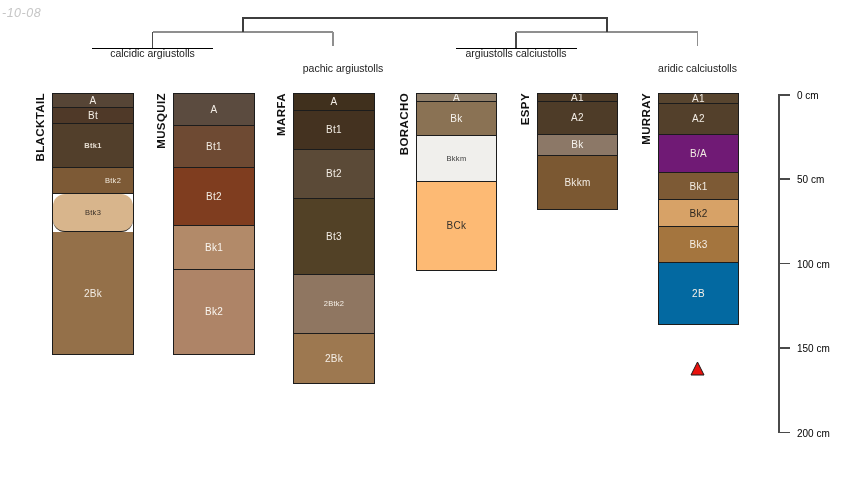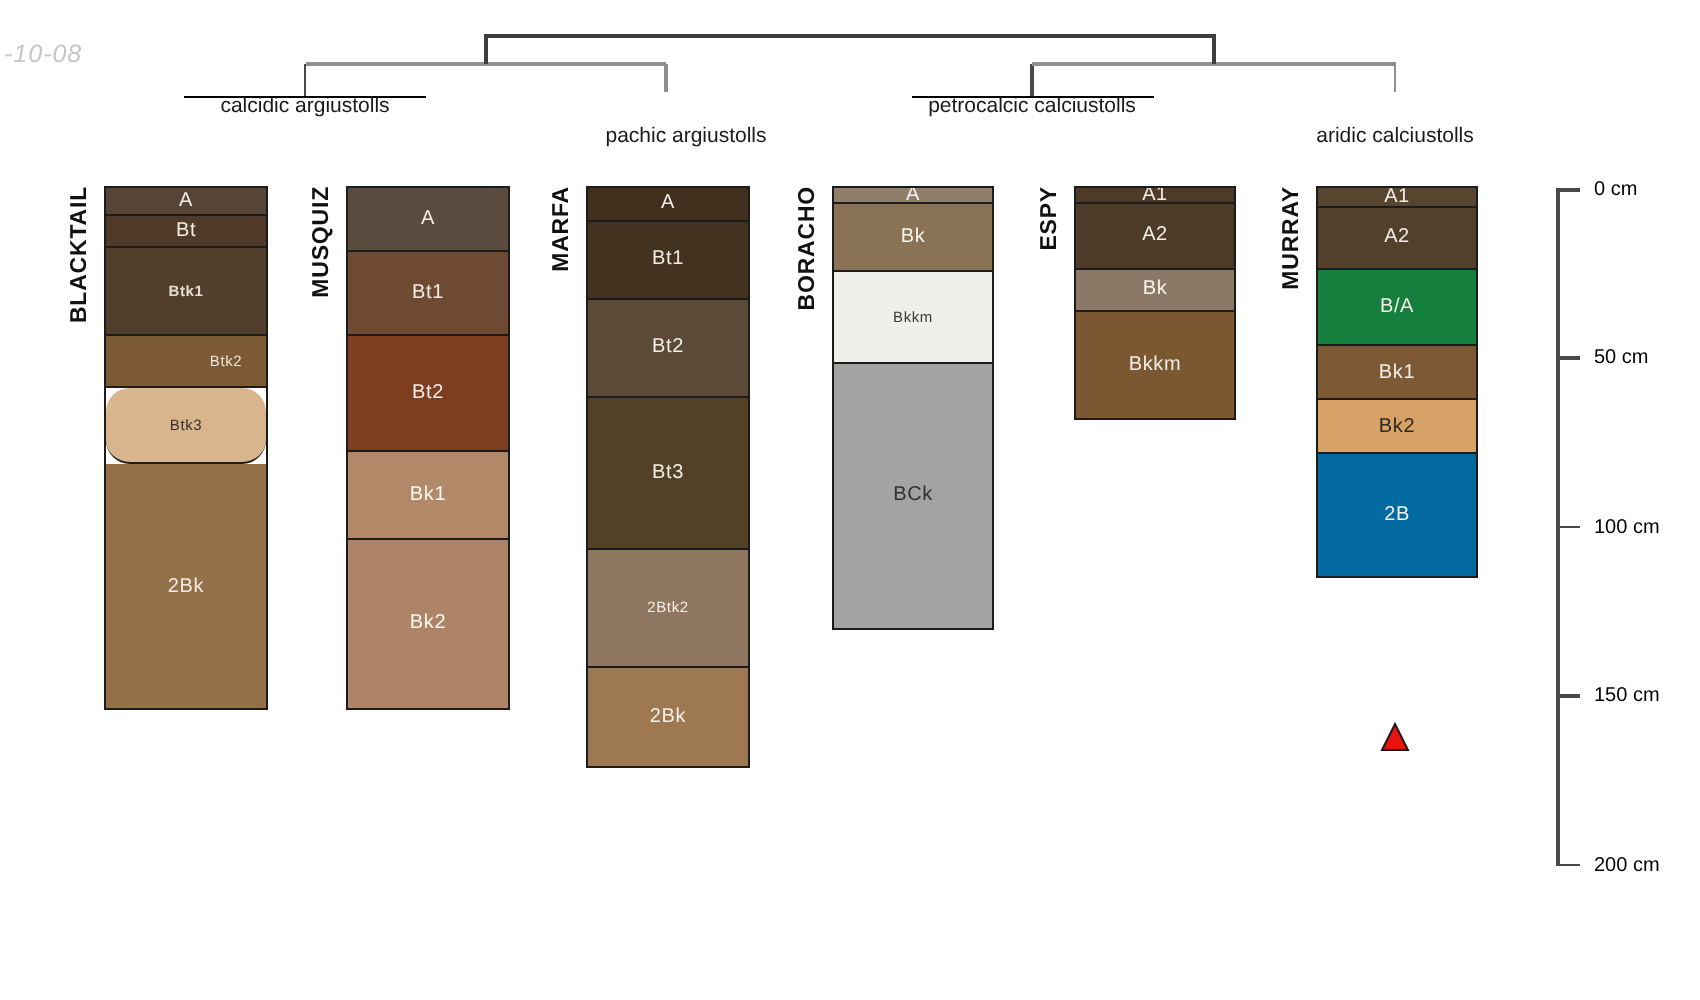--- a/index.html
+++ b/index.html
@@ -2,21 +2,21 @@
 <html><head>
 <meta charset="utf-8">
 <style>
   html,body { margin:0; padding:0; background:#fff; }
   .canvas {
     position:relative; width:850px; height:500px; background:#ffffff;
     font-family:"Liberation Sans", sans-serif; overflow:hidden;
   }
   .watermark {
     position:absolute; left:2px; top:6px; font-size:12.5px; font-style:italic;
-    color:#c6c6c6; letter-spacing:0.5px;margin-top:14px;
+    color:#c6c6c6; letter-spacing:0.5px;
   }
   .seg { position:absolute; }
   .clade-label {
     position:absolute; transform:translateX(-50%); white-space:nowrap;
     font-size:10.5px; color:#1a1a1a;
   }
   .col {
     position:absolute; border:1px solid #1c1c1c; box-sizing:content-box;
     background:#fff;
   }
@@ -44,21 +44,21 @@
 <div class="canvas">
   <div class="watermark">-10-08</div>
   <div id="dendrogram">
       <div class="seg" style="left: 92px; top: 48px; width: 121px; height: 1.4px; background: rgb(0, 0, 0);"></div>
       <div class="seg" style="left: 151.75px; top: 31.5px; width: 1.5px; height: 16.5px; background: rgb(74, 74, 74);"></div>
       <div class="clade-label" style="left: 152.5px; top: 47px;">calcidic argiustolls</div>
       <div class="seg" style="left: 332.25px; top: 31.5px; width: 1.5px; height: 14.5px; background: rgb(143, 143, 143);"></div>
       <div class="clade-label" style="left: 333px; top: 61.5px; padding-left: 20px;">pachic argiustolls</div>
       <div class="seg" style="left: 455.5px; top: 48px; width: 121px; height: 1.4px; background: rgb(0, 0, 0);"></div>
       <div class="seg" style="left: 515.25px; top: 31.5px; width: 1.5px; height: 16.5px; background: rgb(74, 74, 74);"></div>
-      <div class="clade-label" style="left: 516px; top: 46.5px;">petrocalcic calciustolls</div>
+      <div class="clade-label" style="left: 516px; top: 46.5px;">argiustolls calciustolls</div>
       <div class="seg" style="left: 696.75px; top: 31.5px; width: 1.5px; height: 14.5px; background: rgb(143, 143, 143);"></div>
       <div class="clade-label" style="left: 697.5px; top: 62px;">aridic calciustolls</div>
       <div class="seg" style="left: 152.5px; top: 30.5px; width: 180.5px; height: 2px; background: rgb(143, 143, 143);"></div>
       <div class="seg" style="left: 242px; top: 17px; width: 1.5px; height: 14.5px; background: rgb(62, 62, 62);"></div>
       <div class="seg" style="left: 516px; top: 30.5px; width: 181.5px; height: 2px; background: rgb(143, 143, 143);"></div>
       <div class="seg" style="left: 606px; top: 17px; width: 1.5px; height: 14.5px; background: rgb(62, 62, 62);"></div>
       <div class="seg" style="left: 242.75px; top: 17px; width: 364px; height: 1.5px; background: rgb(62, 62, 62);"></div>
     </div>
   <div id="profiles">
       <div class="col" style="left: 52px; top: 93px; width: 80px;">
@@ -124,21 +124,21 @@
       <div class="col" style="left: 416px; top: 93px; width: 79px;">
         <div class="hz divider" style="height: 8.4425px; background: rgb(143, 126, 105); color: rgb(247, 244, 239);">
           <span>A</span>
         </div>
         <div class="hz divider" style="height: 33.77px; background: rgb(138, 114, 84); color: rgb(247, 244, 239);">
           <span>Bk</span>
         </div>
         <div class="hz small divider" style="height: 45.5895px; background: rgb(240, 239, 236); color: rgb(58, 58, 58);">
           <span>Bkkm</span>
         </div>
-        <div class="hz" style="height: 132px; background: #a3a3a3; color: rgb(51, 48, 44);">
+        <div class="hz" style="height: 88px; background: #fdba74; color: rgb(51, 48, 44);">
           <span>BCk</span>
         </div>
       </div>
       <div class="series-label" style="left: 398px; top: 173px;">BORACHO</div>
       <div class="col" style="left: 537px; top: 93px; width: 79px;">
         <div class="hz divider" style="height: 8.4425px; background: rgb(77, 59, 39); color: rgb(242, 236, 228);">
           <span>A1</span>
         </div>
         <div class="hz divider" style="height: 32.0815px; background: rgb(78, 60, 40); color: rgb(242, 236, 228);">
           <span>A2</span>
@@ -151,28 +151,31 @@
         </div>
       </div>
       <div class="series-label" style="left: 519px; top: 173px;">ESPY</div>
       <div class="col" style="left: 658px; top: 93px; width: 79px;">
         <div class="hz divider" style="height: 10.131px; background: rgb(88, 69, 47); color: rgb(242, 236, 228);">
           <span>A1</span>
         </div>
         <div class="hz divider" style="height: 30.393px; background: rgb(83, 64, 43); color: rgb(242, 236, 228);">
           <span>A2</span>
         </div>
-        <div class="hz divider" style="height: 38.8355px; background: #15803d; color: rgb(242, 236, 228);">
+        <div class="hz divider" style="height: 38.8355px; background: #701a75; color: rgb(242, 236, 228);">
           <span>B/A</span>
         </div>
         <div class="hz divider" style="height: 27.016px; background: rgb(125, 90, 53); color: rgb(242, 236, 228);">
           <span>Bk1</span>
         </div>
         <div class="hz divider" style="height: 27.016px; background: rgb(215, 162, 103); color: rgb(46, 40, 32);">
           <span>Bk2</span>
+        </div>
+        <div class="hz divider" style="height: 35.4585px; background: rgb(164, 117, 62); color: rgb(245, 239, 231);">
+          <span>Bk3</span>
         </div>
         <div class="hz" style="height: 60.786px; background: #0369a1; color: rgb(245, 239, 231);">
           <span>2B</span>
         </div>
       </div>
       <div class="series-label" style="left: 640px; top: 173px;">MURRAY</div>
       <svg width="15" height="15" viewBox="0 0 15 15" class="marker-svg" style="left: 690px; top: 361.283px;">
         <polygon points="7.5,1 14,14 1,14" fill="#e8120e" stroke="#1a1a1a" stroke-width="1"></polygon>
       </svg>
     </div>

